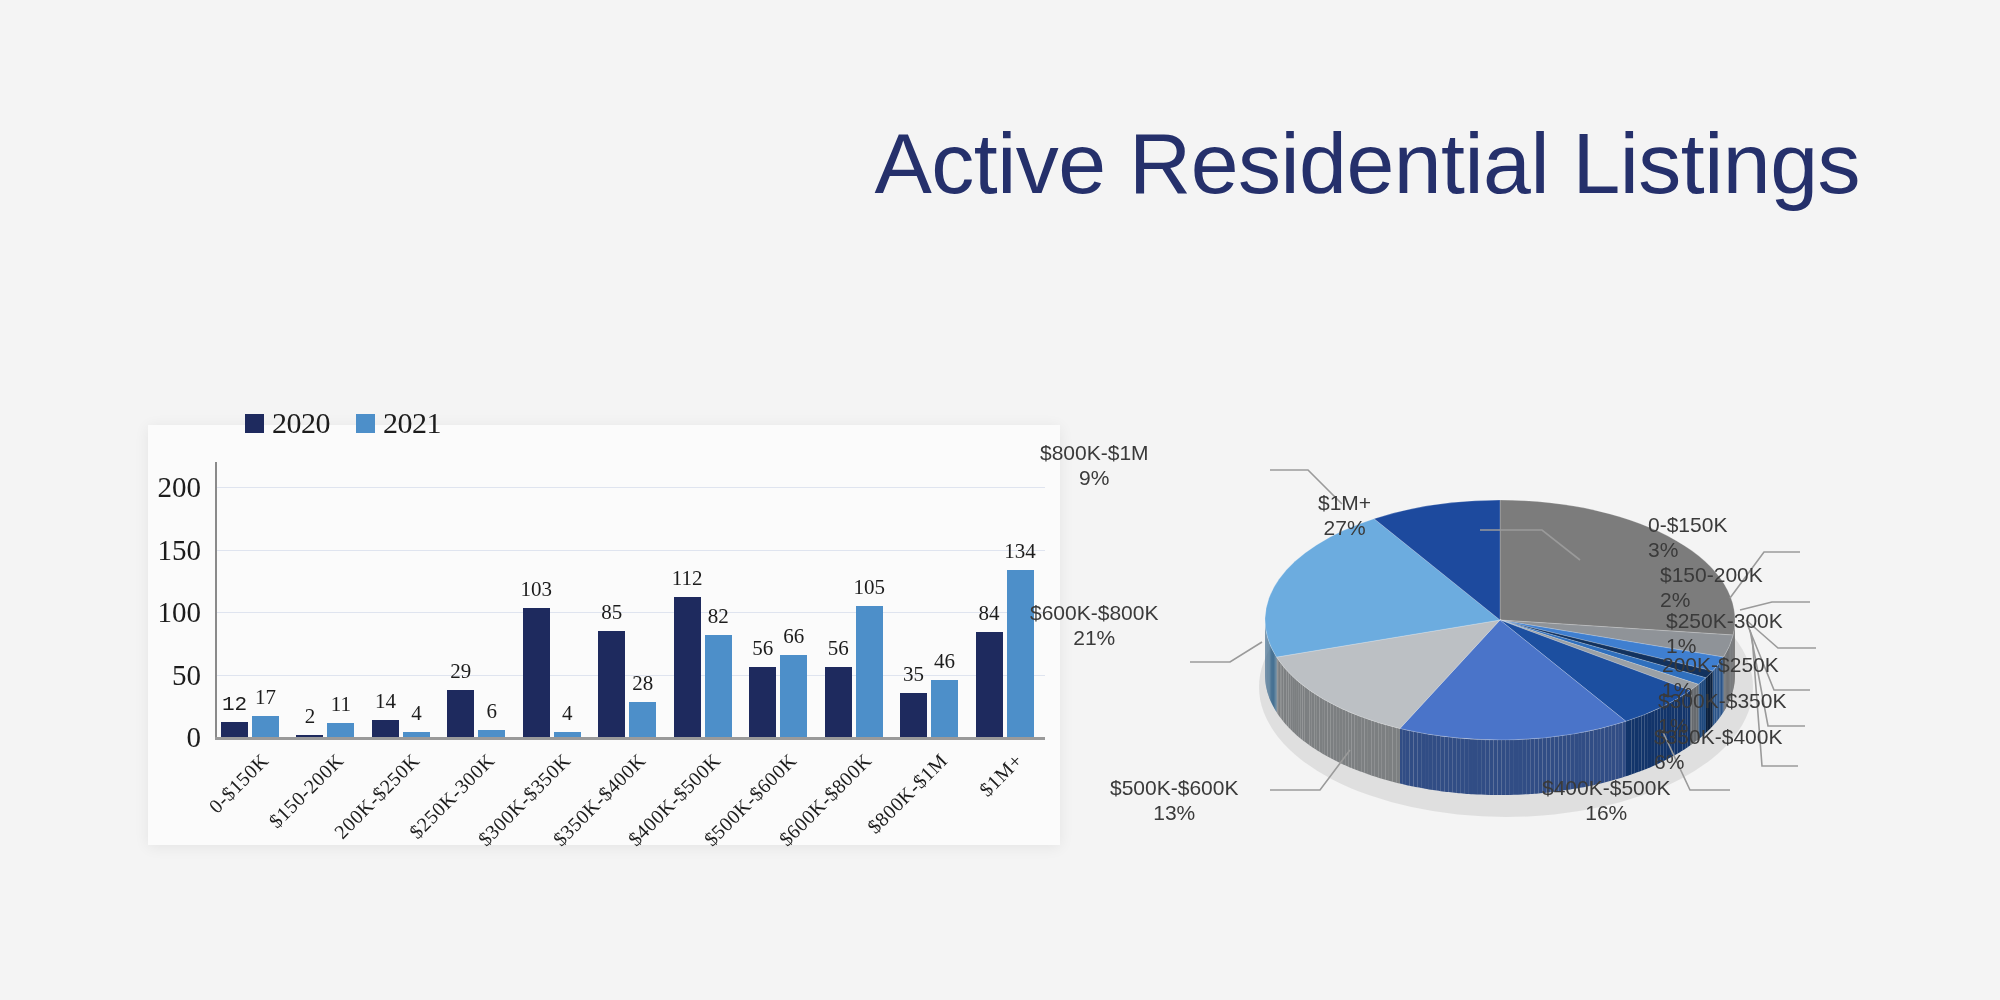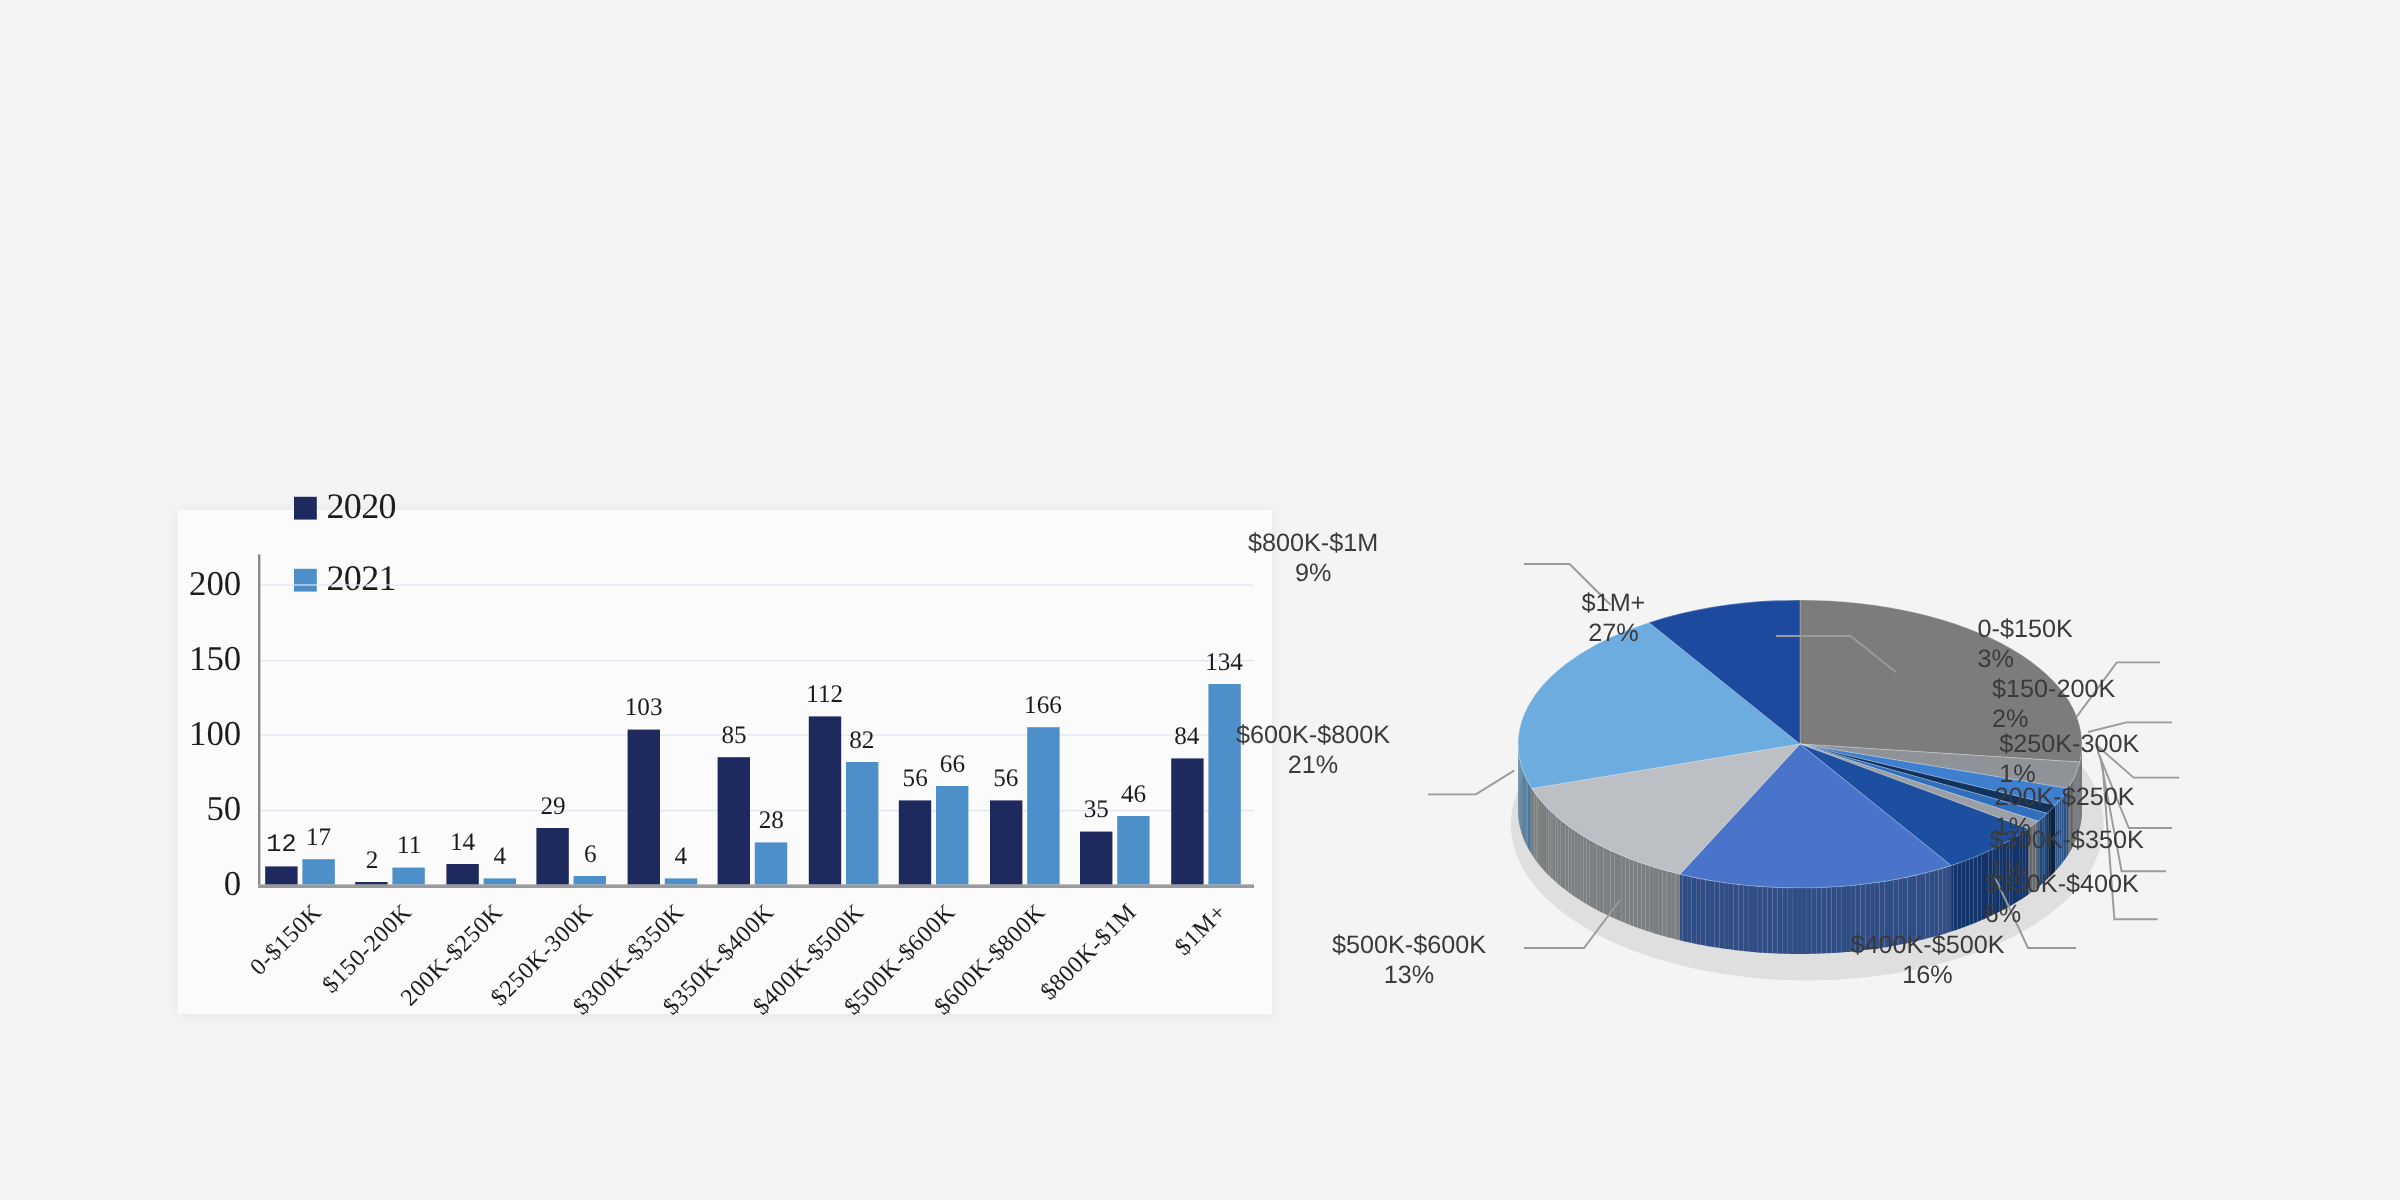--- a/index.html
+++ b/index.html
@@ -133,21 +133,20 @@
   }
 
   
   #bar-legend {
     position: absolute;
     left: 30px;
     top: -56px;
     display: flex;
     align-items: center;
     gap: 26px;
-    flex-direction: column;
   }
   .legend-entry {
     display: flex;
     align-items: center;
     gap: 8px;
   }
   .legend-swatch {
     width: 19px;
     height: 19px;
     display: block;
@@ -178,20 +177,21 @@
     white-space: nowrap;
   }
   .pie-label .pct { display: block; }
   .pie-label.right { text-align: left; }
   .pie-label.center{ text-align: center; }
 </style>
 </head>
 <body>
 
 <div id="header">
+  <div id="page-title">Active Residential Listings</div>
 </div>
 
 <div id="bar-panel"></div>
 
 <div id="bar-plot">
   <div id="bar-legend">
       <div class="legend-entry">
         <span class="legend-swatch" style="background: rgb(30, 42, 94);"></span>
         <span class="legend-text">2020</span>
       </div>
@@ -261,21 +261,21 @@
       <div class="bar-group" style="left: 528.182px; width: 75.4545px;">
         <div class="bar y2020" style="height: 70px;"></div>
         <div class="bar-label" style="left: 19.5px; bottom: 76px;">56</div>
         <div class="bar y2021" style="height: 82.5px;"></div>
         <div class="bar-label" style="left: 50.5px; bottom: 88.5px;">66</div>
       </div>
       <div class="bar-group" style="left: 603.636px; width: 75.4545px;">
         <div class="bar y2020" style="height: 70px;"></div>
         <div class="bar-label" style="left: 19.5px; bottom: 76px;">56</div>
         <div class="bar y2021" style="height: 131.25px;"></div>
-        <div class="bar-label" style="left: 50.5px; bottom: 137.25px;">166</div>
+        <div class="bar-label" style="left: 50.5px; bottom: 137.25px;">105</div>
       </div>
       <div class="bar-group" style="left: 679.091px; width: 75.4545px;">
         <div class="bar y2020" style="height: 43.75px;"></div>
         <div class="bar-label" style="left: 19.5px; bottom: 49.75px;">35</div>
         <div class="bar y2021" style="height: 57.5px;"></div>
         <div class="bar-label" style="left: 50.5px; bottom: 63.5px;">46</div>
       </div>
       <div class="bar-group" style="left: 754.545px; width: 75.4545px;">
         <div class="bar y2020" style="height: 105px;"></div>
         <div class="bar-label" style="left: 19.5px; bottom: 111px;">84</div>

